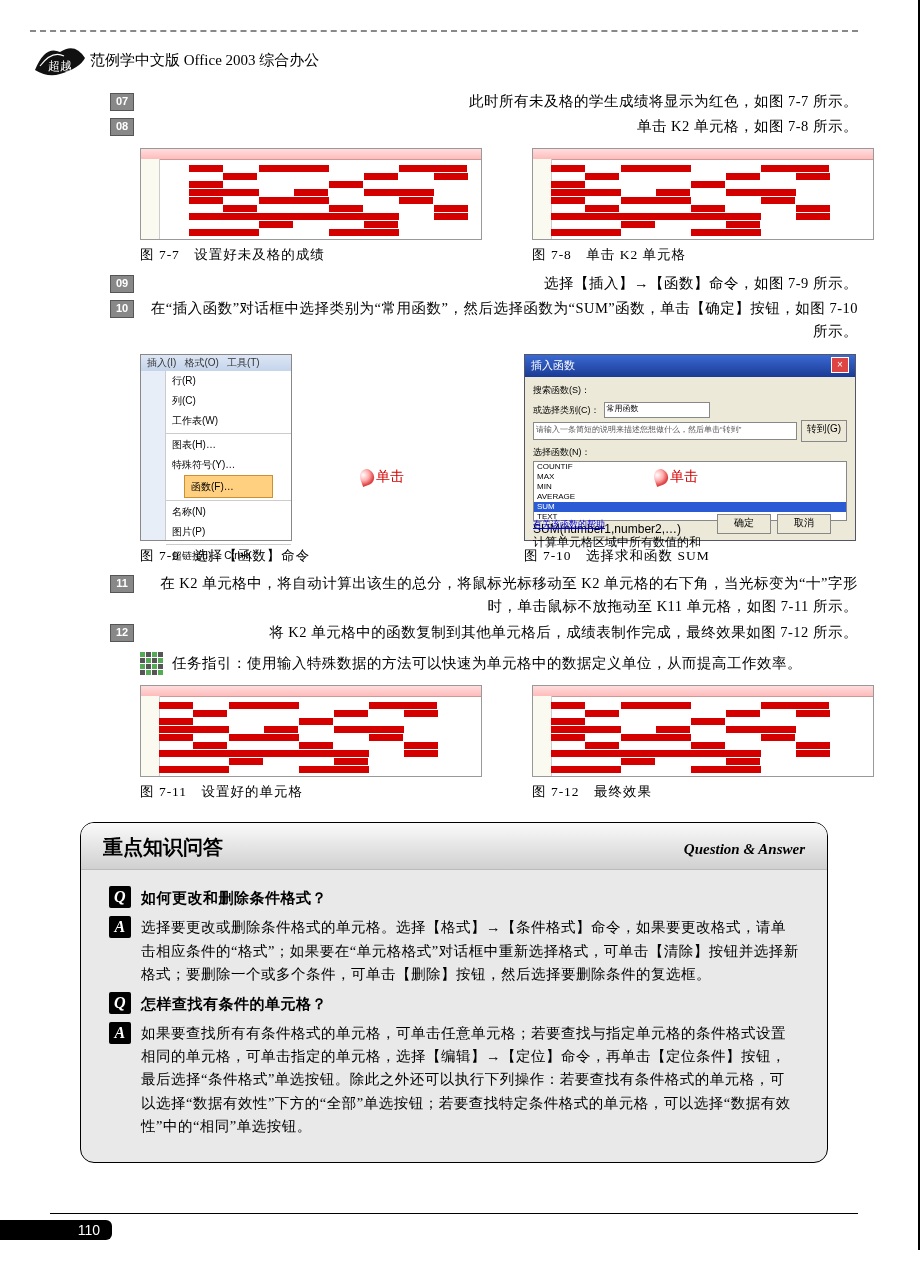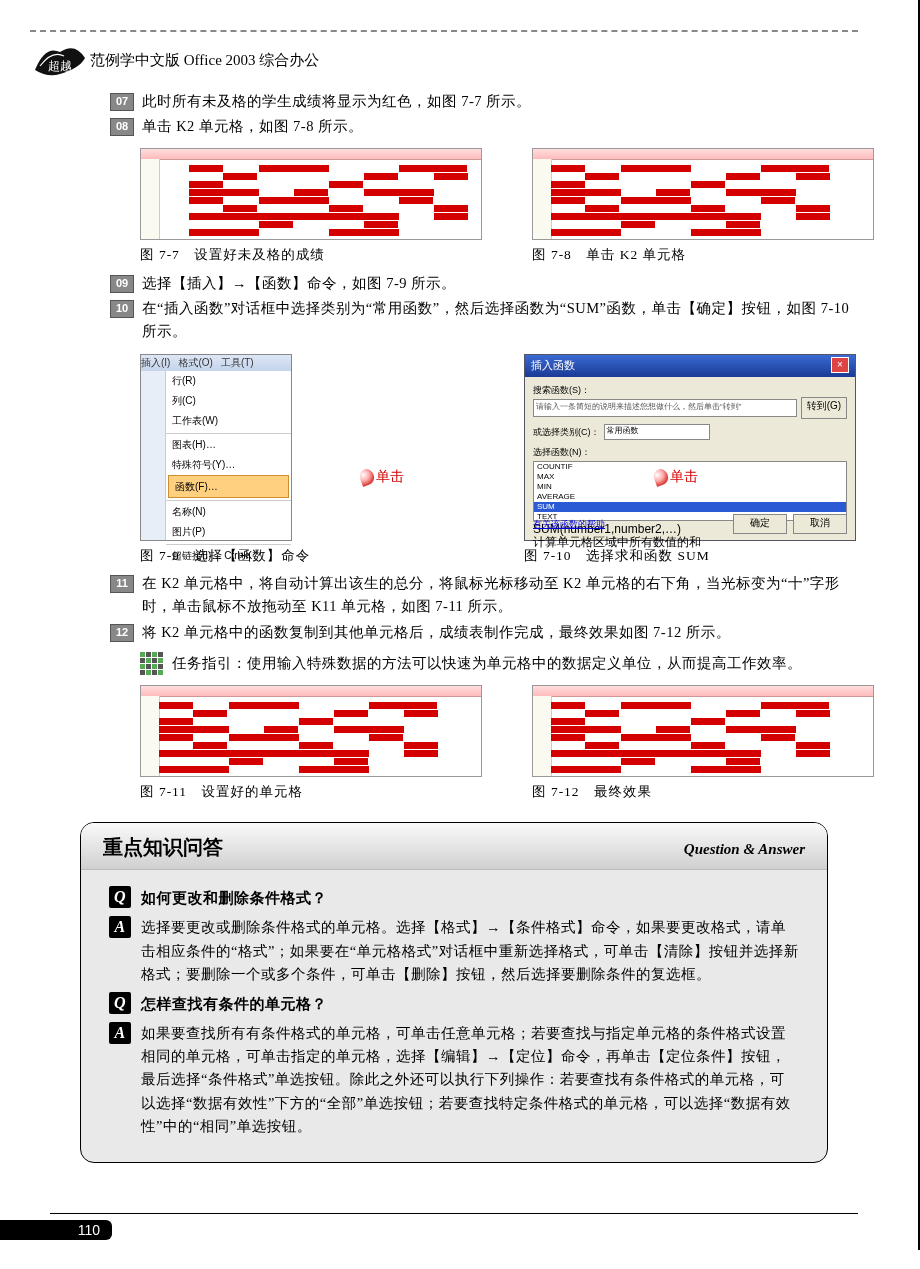--- a/index.html
+++ b/index.html
@@ -34,20 +34,21 @@
   .logo svg { width: 100%; height: 100%; }
   .header-title {
     font-family: "SimSun", serif;
     font-size: 15px;
   }
   .step {
     display: flex;
     align-items: flex-start;
     gap: 8px;
     margin: 2px 0 2px 80px;
+    text-align: right;
   }
   .step-num {
     display: inline-flex;
     align-items: center;
     justify-content: center;
     width: 22px;
     height: 16px;
     background: #888;
     color: #fff;
     font-size: 11px;
@@ -105,20 +106,21 @@
     font-family: "SimSun", Arial;
     position: relative;
   }
   .menu-head {
     height: 16px;
     background: linear-gradient(#dde6f5, #c4d4ec);
     border-bottom: 1px solid #9ab;
     display: flex;
     align-items: center;
     gap: 8px;
+    padding-left: 6px;
     color: #333;
   }
   .menu-list {
     position: absolute;
     left: 24px; top: 16px; right: 0; bottom: 0;
     background: #fff;
     border-left: 1px solid #ccc;
   }
   .menu-side {
     position: absolute;
@@ -127,21 +129,21 @@
   }
   .menu-item {
     padding: 2px 6px;
     border-bottom: 0;
     white-space: nowrap;
   }
   .menu-item.sep { border-top: 1px solid #ccc; margin-top: 2px; padding-top: 3px;}
   .menu-item.hl {
     background: #ffd080;
     border: 1px solid #cc9030;
-    margin: 0 2px;
+    margin: 0 18px;
   }
   .click-callout {
     position: absolute;
     color: #d40000;
     font-size: 14px;
     font-weight: normal;
     display: flex;
     align-items: center;
     gap: 2px;
   }
@@ -193,21 +195,21 @@
     border: 1px solid #888;
     height: 58px;
     margin: 2px 0;
     font-size: 8px;
     overflow: hidden;
   }
   .dlg-list-item { padding: 0 3px; line-height: 10px; }
   .dlg-list-item.sel { background: #2a5ad4; color: #fff; }
   .dlg-btns {
     position: absolute;
-    bottom: 6px; right: 8px;
+    bottom: 6px; right: 24px;
     display: flex; gap: 6px;
   }
   .dlg-btn {
     width: 52px; height: 18px;
     background: #ece9d8;
     border: 1px solid #888;
     font-size: 10px;
     text-align: center;
     line-height: 16px;
   }
@@ -439,27 +441,27 @@
     </div>
     <div class="fig-col" style="width:340px">
       <div style="position:relative">
         <div class="dialog">
           <div class="dlg-title">
             <span>插入函数</span>
             <span class="dlg-x">×</span>
           </div>
           <div class="dlg-body">
             <div>搜索函数(S)：</div>
+            <div style="display:flex;gap:4px;margin-top:3px;align-items:center">
+              <span>或选择类别(C)：</span>
+              <div class="dlg-input" style="width:100px;font-size:8px;padding:0 2px">常用函数</div>
+            </div>
             <div style="display:flex;gap:4px;align-items:stretch">
               <div class="dlg-input" style="flex:1;font-size:8px;padding:1px 2px;color:#555">请输入一条简短的说明来描述您想做什么，然后单击“转到”</div>
               <div class="dlg-btn" style="width:44px;height:auto">转到(G)</div>
-            </div>
-            <div style="display:flex;gap:4px;margin-top:3px;align-items:center">
-              <span>或选择类别(C)：</span>
-              <div class="dlg-input" style="width:100px;font-size:8px;padding:0 2px">常用函数</div>
             </div>
             <div style="margin-top:3px">选择函数(N)：</div>
             <div class="dlg-list">
               <div class="dlg-list-item">COUNTIF</div>
               <div class="dlg-list-item">MAX</div>
               <div class="dlg-list-item">MIN</div>
               <div class="dlg-list-item">AVERAGE</div>
               <div class="dlg-list-item sel">SUM</div>
               <div class="dlg-list-item">TEXT</div>
 

